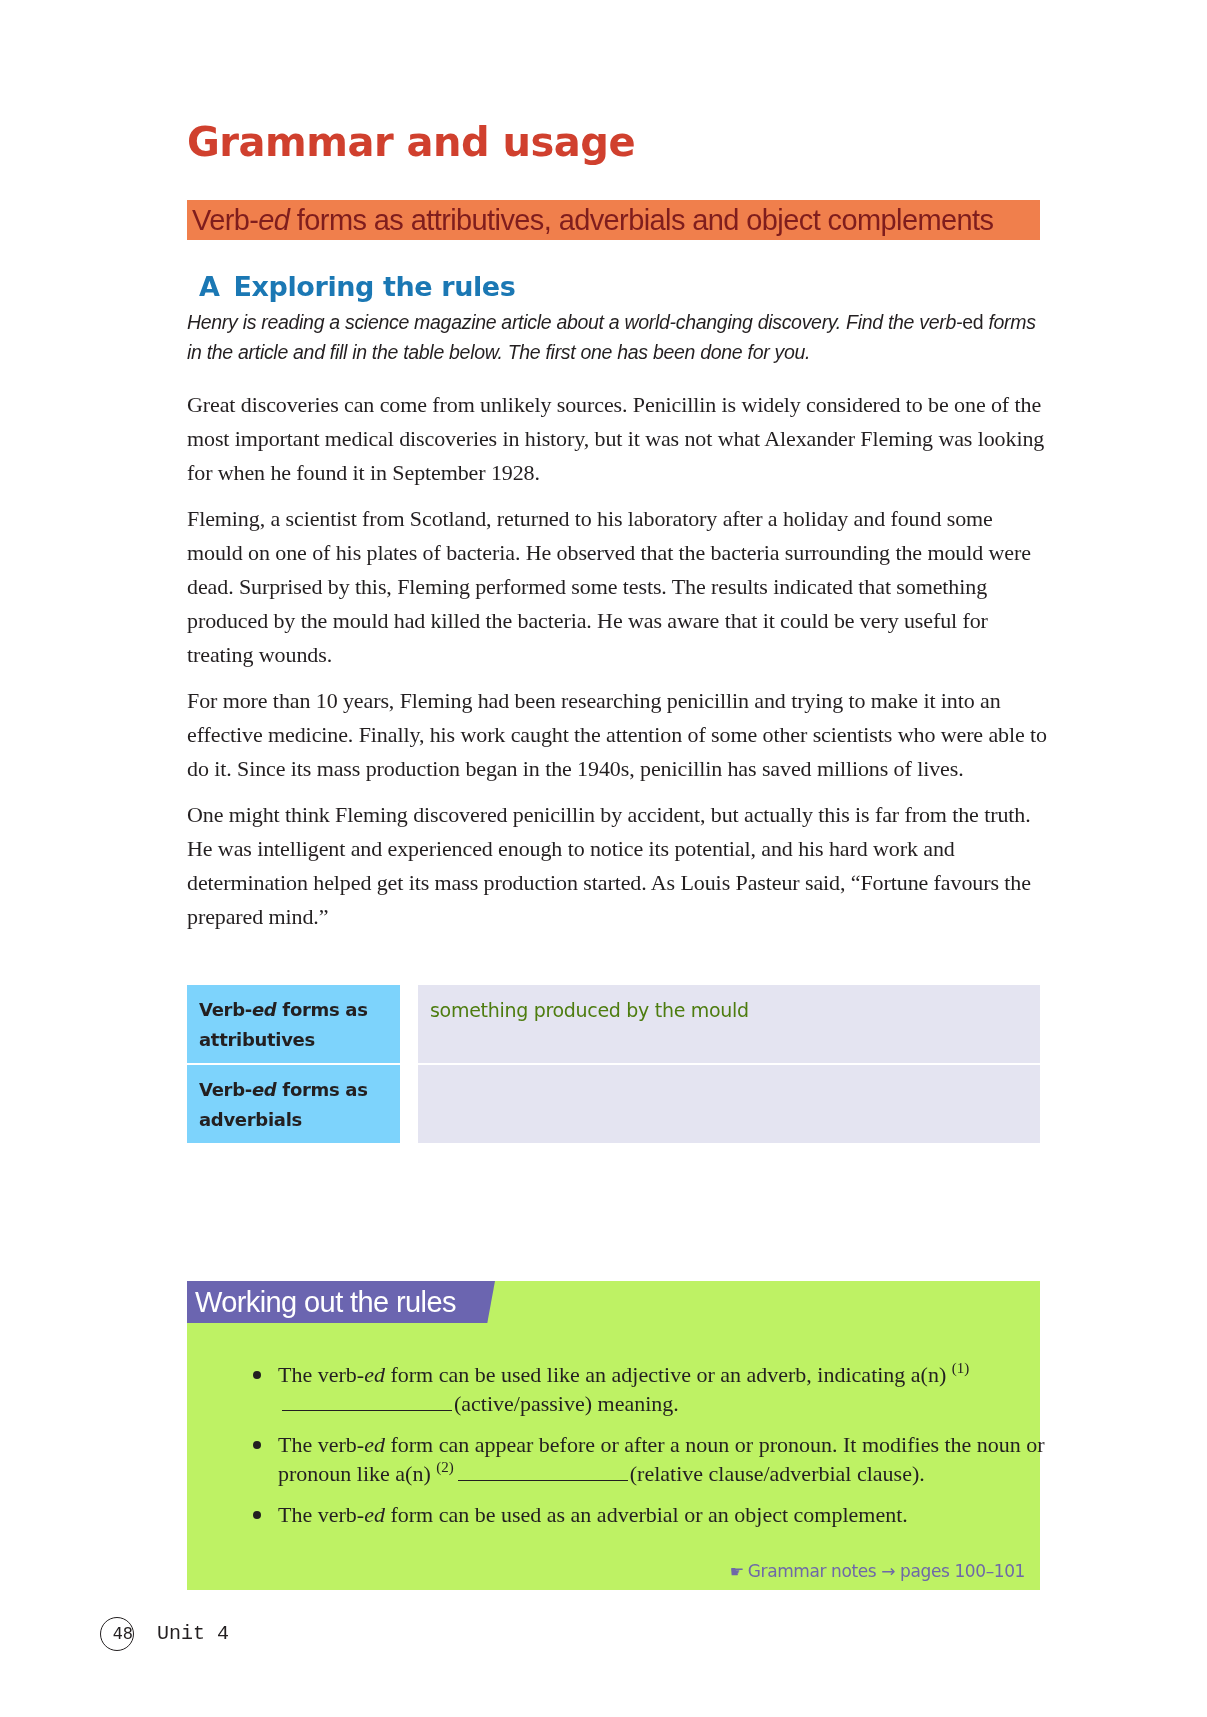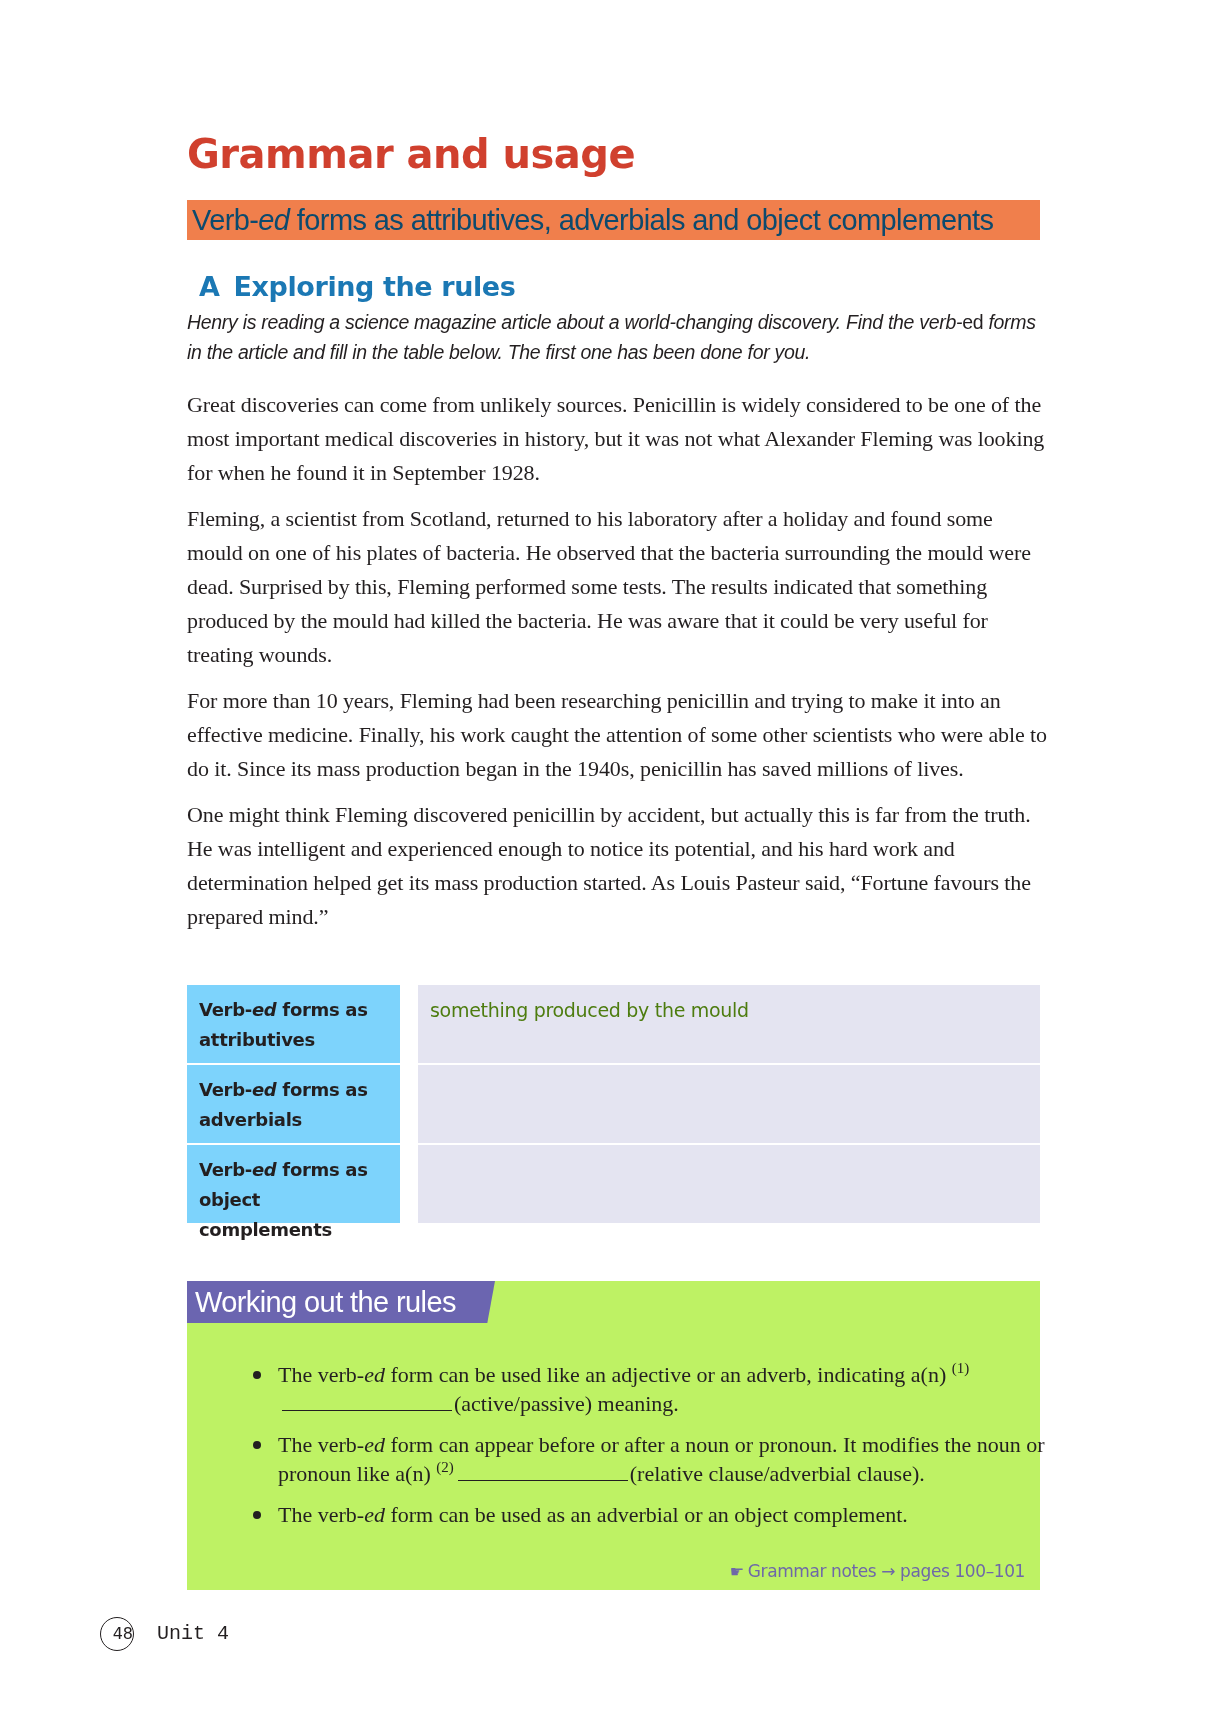--- a/index.html
+++ b/index.html
@@ -1,27 +1,27 @@
 <!DOCTYPE html>
 <html><head>
   <meta charset="utf-8">
   <style>
     html, body { margin: 0; padding: 0; background: #ffffff; }
     body { width: 1207px; height: 1717px; position: relative; overflow: hidden; color: #231f20; }
     .page { position: absolute; left: 0; top: 0; width: 1207px; height: 1717px; }
 
     .title {
-      position: absolute; left: 187px; top: 128px;
+      position: absolute; left: 187px; top: 116px;
       font-family: "DejaVu Sans", sans-serif; font-weight: bold;
       font-size: 40px; color: #d0402e; letter-spacing: -0.5px; margin: 0;
       line-height: 52px;
     }
     .banner {
       position: absolute; left: 187px; top: 200px; width: 853px; height: 40px;
-      background: #f07f4c; color: #0c4a6e;
+      background: #f07f4c; color: #7f1d1d;
       font-family: "Liberation Sans", sans-serif; font-size: 29px;
       line-height: 40px; padding-left: 5px; box-sizing: border-box;
       white-space: nowrap; letter-spacing: -0.6px;
     }
     .banner i { font-style: italic; }
     .section-heading {
       position: absolute; left: 187px; top: 257px;
       font-family: "DejaVu Sans", sans-serif; font-weight: bold; font-size: 27px;
       color: #1b78b4; margin: 12px; line-height: 36px; letter-spacing: -0.4px; text-align: right;
     }
@@ -130,24 +130,20 @@
 
   <div class="ed-table">
     <div class="ed-row">
       <div class="ed-label"><span>Verb-</span><i>ed</i><span> forms as attributives</span></div>
       <div class="ed-value">something produced by the mould</div>
     </div>
     <div class="ed-row">
       <div class="ed-label"><span>Verb-</span><i>ed</i><span> forms as adverbials</span></div>
       <div class="ed-value"></div>
     </div>
-    <div class="ed-row">
-      <div class="ed-label"><span>Verb-</span><i>ed</i><span> forms as object complements</span></div>
-      <div class="ed-value"></div>
-    </div>
   </div>
 
   <div class="rules-box">
     <div class="rules-tab">Working out the rules</div>
     <ul class="rules-list">
       <li><span>The verb-</span><i>ed</i><span> form can be used like an adjective or an adverb, indicating a(n) </span><sup>(1)</sup><span class="blank"></span><span>(active/passive) meaning.</span></li>
       <li><span>The verb-</span><i>ed</i><span> form can appear before or after a noun or pronoun. It modifies the noun or pronoun like a(n) </span><sup>(2)</sup><span class="blank"></span><span>(relative clause/adverbial clause).</span></li>
       <li><span>The verb-</span><i>ed</i><span> form can be used as an adverbial or an object complement.</span></li>
     </ul>
     <a class="notes-link"><span class="hand">☛</span><span>Grammar notes → pages 100–101</span></a>

